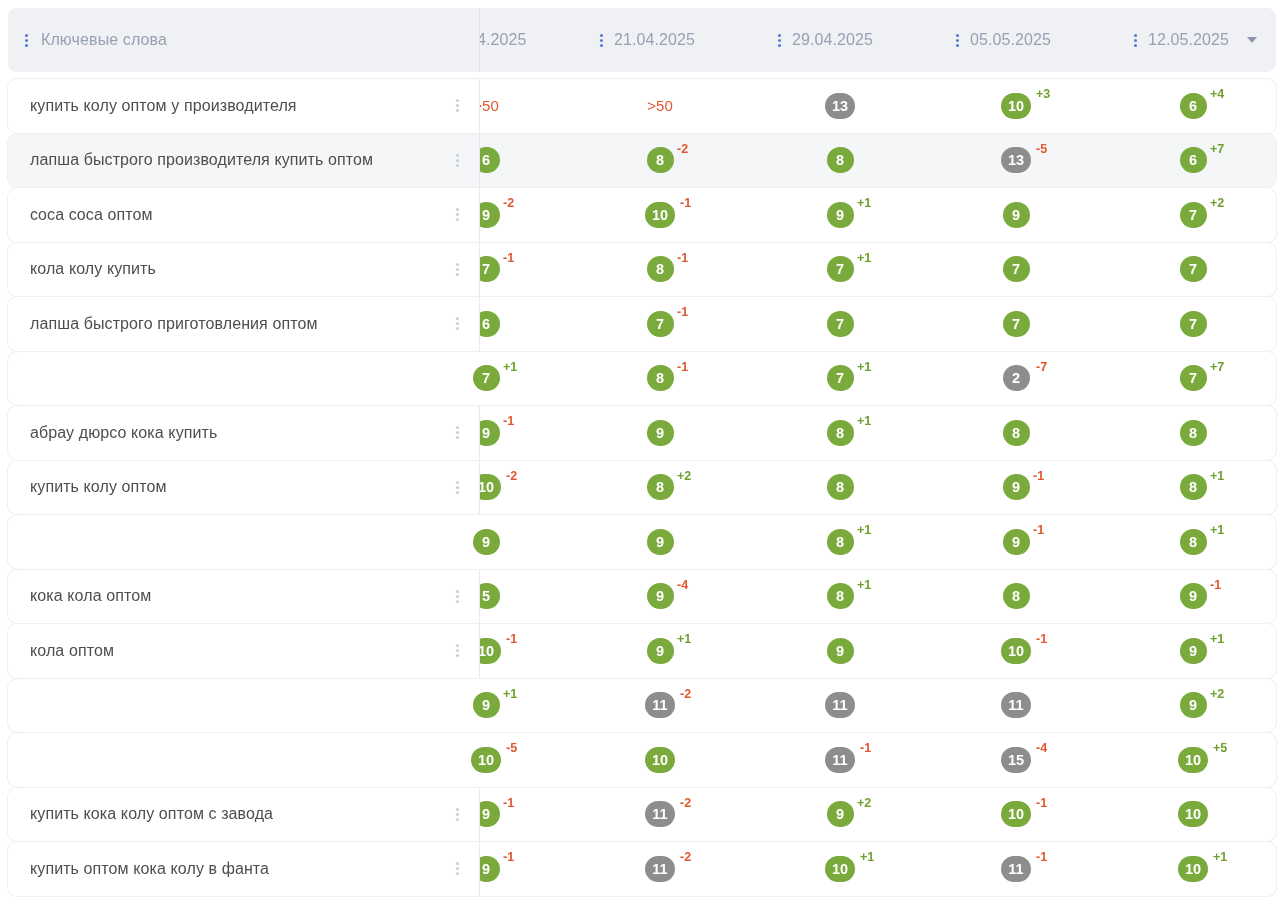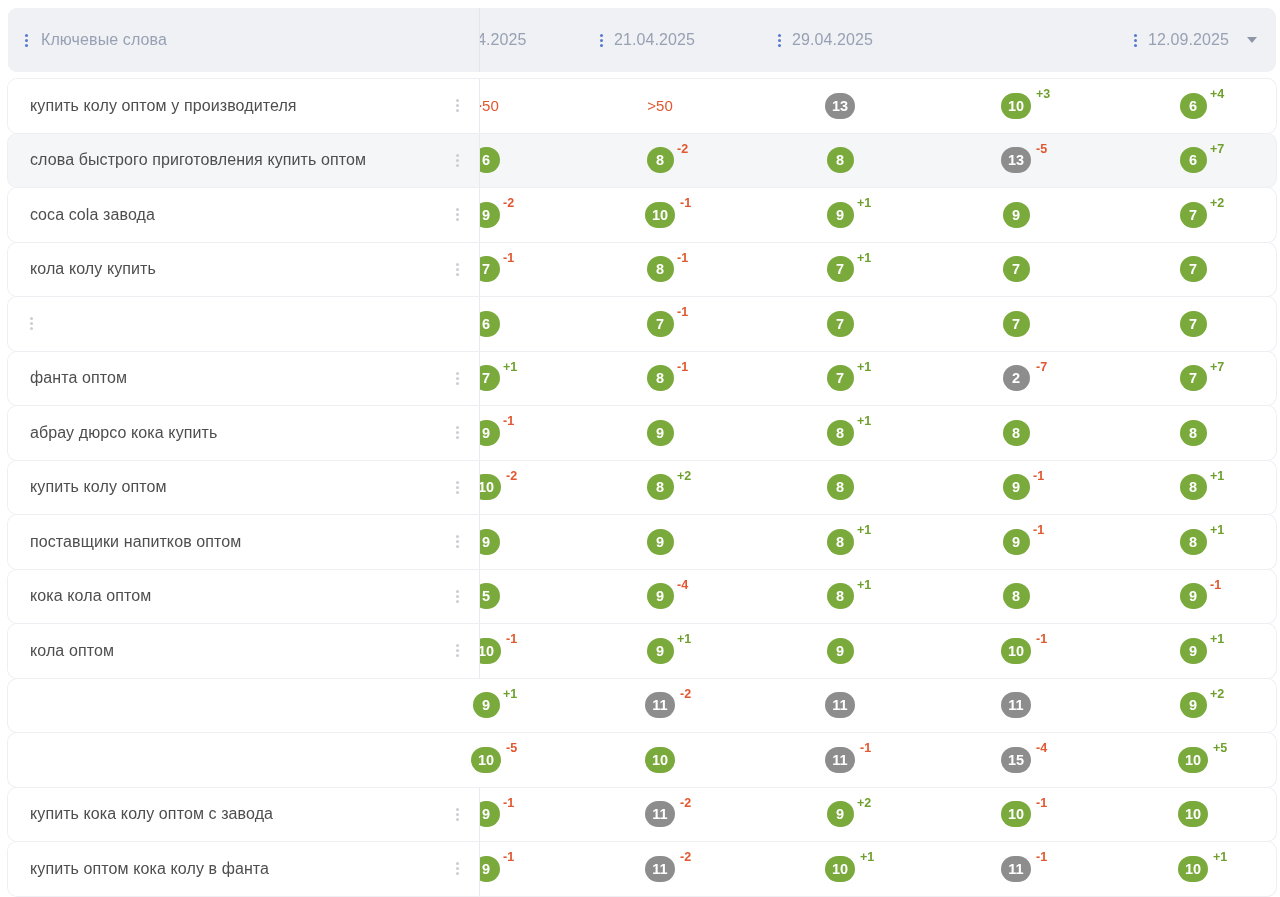--- a/index.html
+++ b/index.html
@@ -99,25 +99,31 @@
           <i></i>
         </span>
       <span class="h-label">21.04.2025</span>
     </div>
     <div class="h-col" style="left:770px">
       <span class="kebab blue">
           <i></i>
         </span>
       <span class="h-label">29.04.2025</span>
     </div>
+    <div class="h-col" style="left:948px">
+      <span class="kebab blue">
+          <i></i>
+        </span>
+      <span class="h-label">05.05.2025</span>
+    </div>
     <div class="h-col" style="left:1126px">
       <span class="kebab blue">
           <i></i>
         </span>
-      <span class="h-label">12.09.2025</span>
+      <span class="h-label">12.05.2025</span>
       <span class="sort-arrow"></span>
     </div>
   </div>
 
   <div class="body">
       <div class="row">
     <div class="cells">
           <span class="cell" style="left: 478px;">
             <span class="over50">&gt;50</span>
           </span>
@@ -158,21 +164,21 @@
           <span class="cell" style="left: 1008px;">
             <span class="badge gray">13</span>
             <span class="delta neg" style="left: 20px;">-5</span>
           </span>
           <span class="cell" style="left: 1185px;">
             <span class="badge green">6</span>
             <span class="delta pos" style="left: 17px;">+7</span>
           </span>
         </div>
     <div class="keyword">
-      <span class="kw-text">слова быстрого приготовления купить оптом</span>
+      <span class="kw-text">лапша быстрого производителя купить оптом</span>
       <span class="kebab">
             <i></i>
           </span>
     </div>
   </div>
       <div class="row">
     <div class="cells">
           <span class="cell" style="left: 478px;">
             <span class="badge green">9</span>
             <span class="delta neg" style="left: 17px;">-2</span>
@@ -187,21 +193,21 @@
           </span>
           <span class="cell" style="left: 1008px;">
             <span class="badge green">9</span>
           </span>
           <span class="cell" style="left: 1185px;">
             <span class="badge green">7</span>
             <span class="delta pos" style="left: 17px;">+2</span>
           </span>
         </div>
     <div class="keyword">
-      <span class="kw-text">coca cola завода</span>
+      <span class="kw-text">coca coca оптом</span>
       <span class="kebab">
             <i></i>
           </span>
     </div>
   </div>
       <div class="row">
     <div class="cells">
           <span class="cell" style="left: 478px;">
             <span class="badge green">7</span>
             <span class="delta neg" style="left: 17px;">-1</span>
@@ -241,20 +247,21 @@
             <span class="badge green">7</span>
           </span>
           <span class="cell" style="left: 1008px;">
             <span class="badge green">7</span>
           </span>
           <span class="cell" style="left: 1185px;">
             <span class="badge green">7</span>
           </span>
         </div>
     <div class="keyword">
+      <span class="kw-text">лапша быстрого приготовления оптом</span>
       <span class="kebab">
             <i></i>
           </span>
     </div>
   </div>
       <div class="row">
     <div class="cells">
           <span class="cell" style="left: 478px;">
             <span class="badge green">7</span>
             <span class="delta pos" style="left: 17px;">+1</span>
@@ -269,26 +276,20 @@
           </span>
           <span class="cell" style="left: 1008px;">
             <span class="badge gray">2</span>
             <span class="delta neg" style="left: 20px;">-7</span>
           </span>
           <span class="cell" style="left: 1185px;">
             <span class="badge green">7</span>
             <span class="delta pos" style="left: 17px;">+7</span>
           </span>
         </div>
-    <div class="keyword">
-      <span class="kw-text">фанта оптом</span>
-      <span class="kebab">
-            <i></i>
-          </span>
-    </div>
   </div>
       <div class="row">
     <div class="cells">
           <span class="cell" style="left: 478px;">
             <span class="badge green">9</span>
             <span class="delta neg" style="left: 17px;">-1</span>
           </span>
           <span class="cell" style="left: 652px;">
             <span class="badge green">9</span>
           </span>
@@ -353,26 +354,20 @@
           </span>
           <span class="cell" style="left: 1008px;">
             <span class="badge green">9</span>
             <span class="delta neg" style="left: 17px;">-1</span>
           </span>
           <span class="cell" style="left: 1185px;">
             <span class="badge green">8</span>
             <span class="delta pos" style="left: 17px;">+1</span>
           </span>
         </div>
-    <div class="keyword">
-      <span class="kw-text">поставщики напитков оптом</span>
-      <span class="kebab">
-            <i></i>
-          </span>
-    </div>
   </div>
       <div class="row">
     <div class="cells">
           <span class="cell" style="left: 478px;">
             <span class="badge green">5</span>
           </span>
           <span class="cell" style="left: 652px;">
             <span class="badge green">9</span>
             <span class="delta neg" style="left: 17px;">-4</span>
           </span>

